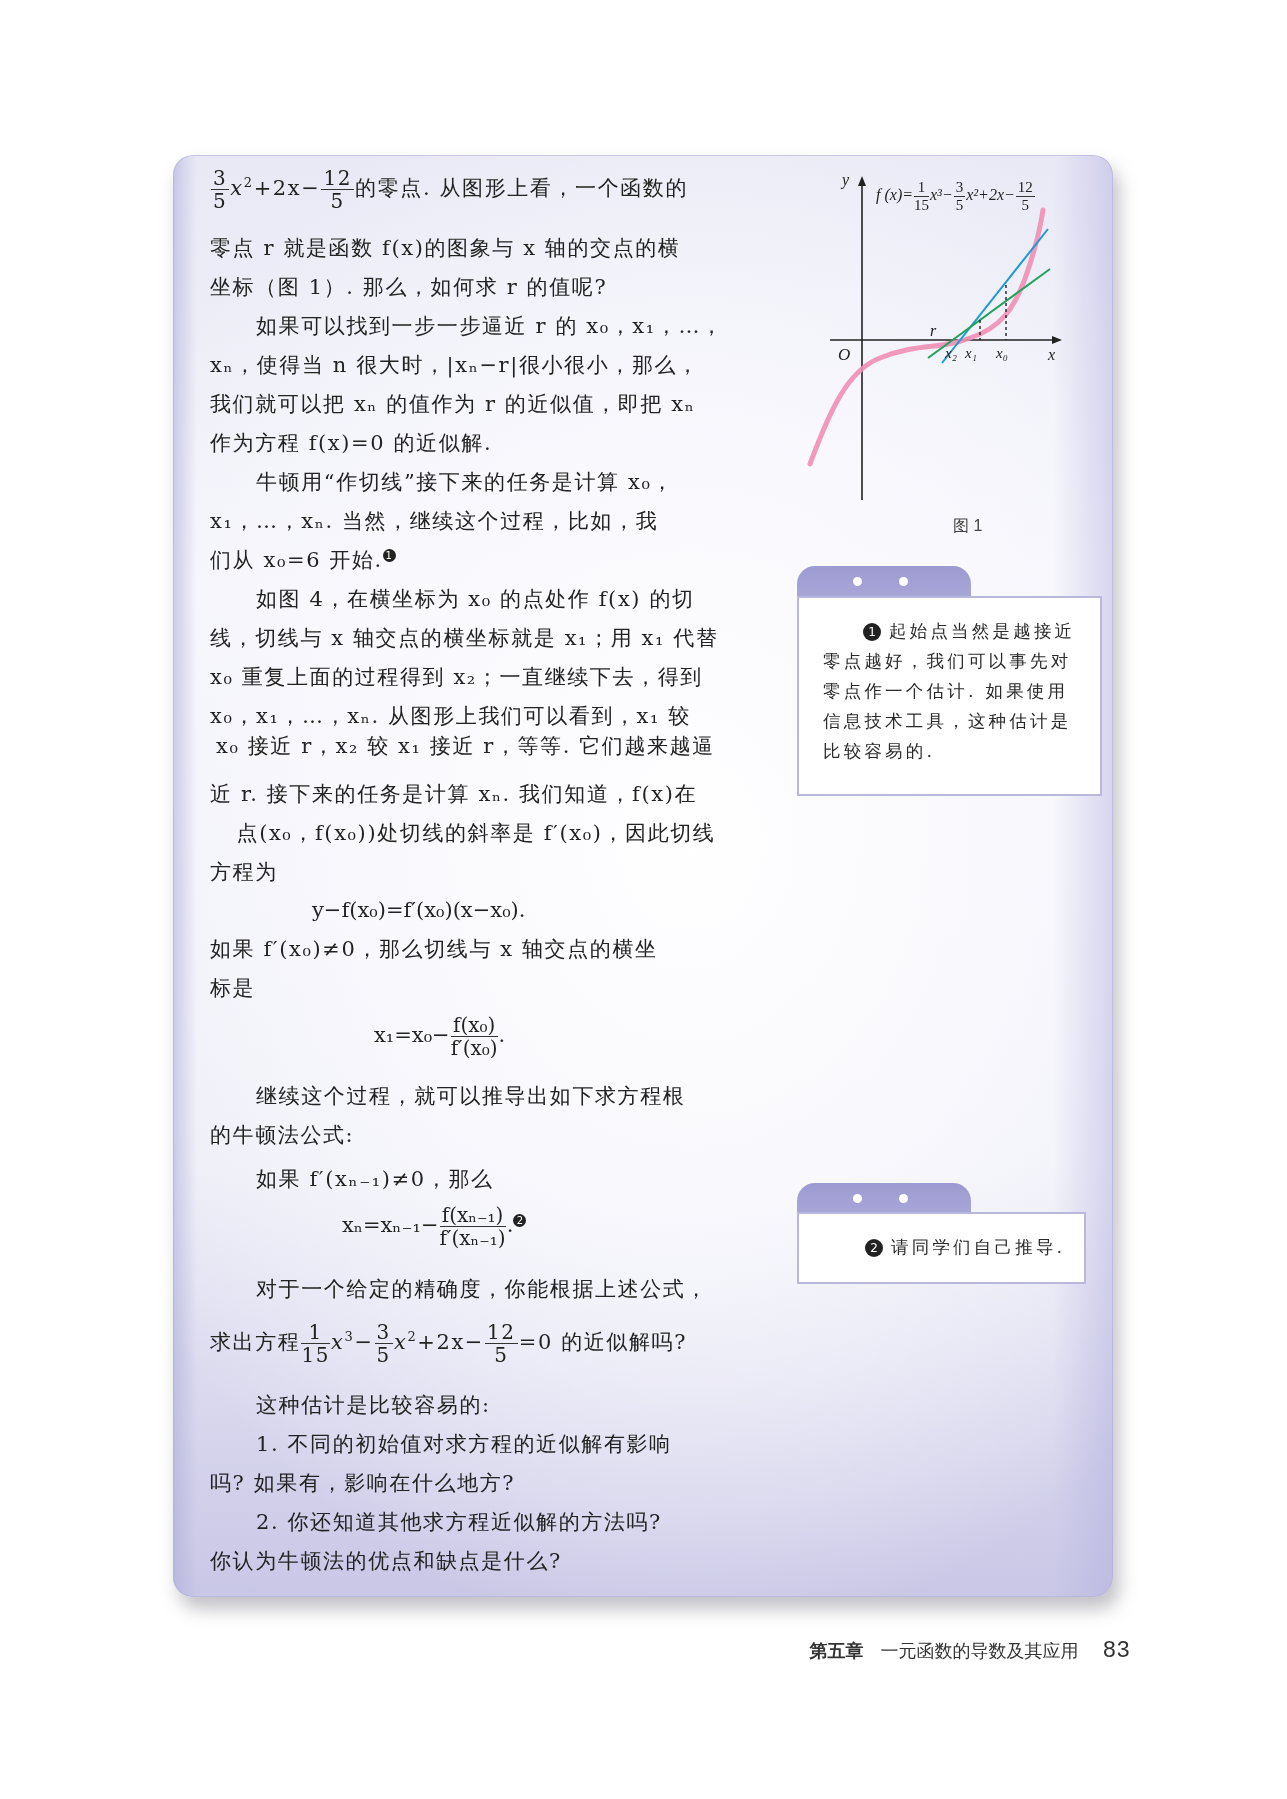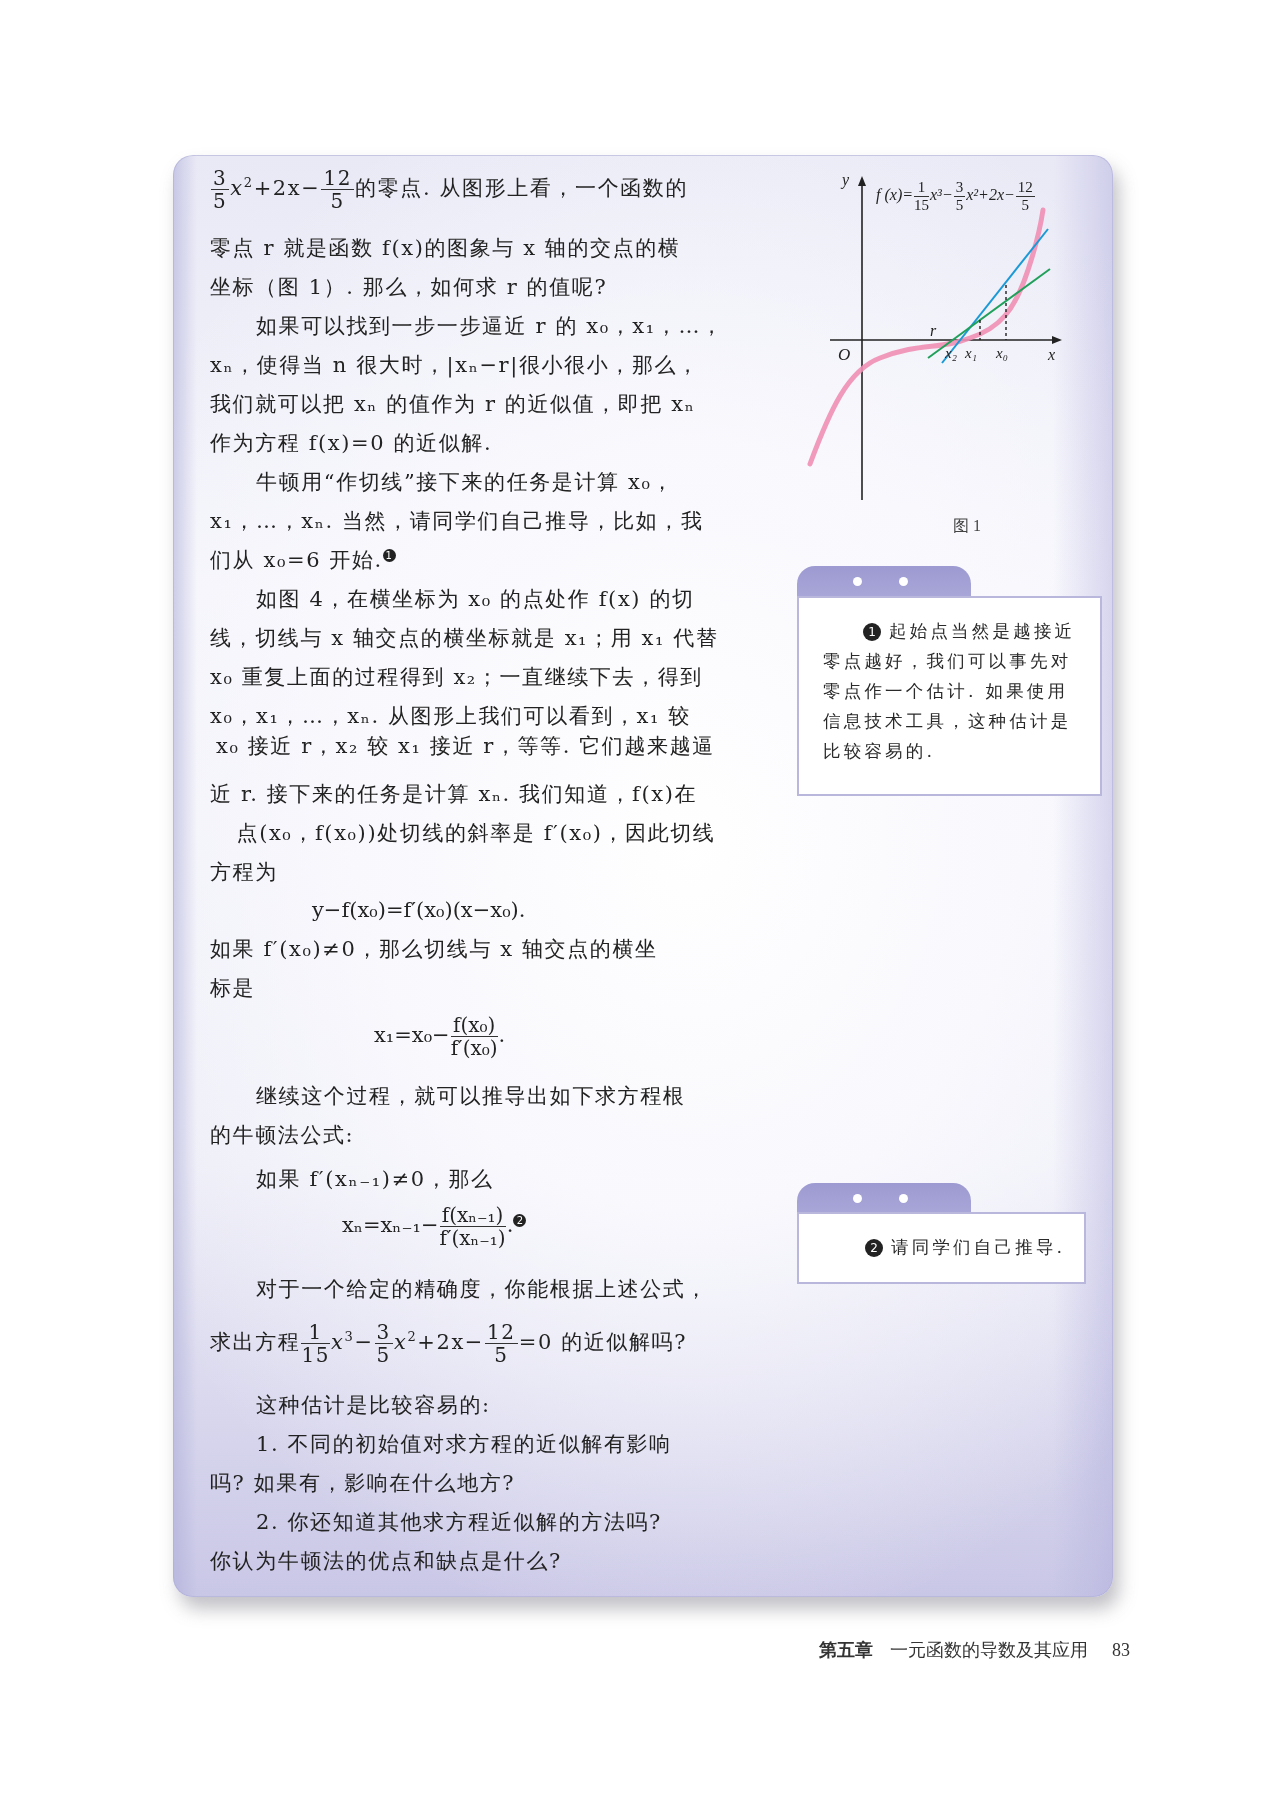--- a/index.html
+++ b/index.html
@@ -42,21 +42,21 @@
     .frac .den { display: block; padding-top: 1px; }
     sub, sup { font-size: 13px; }
     .eq { position: absolute; font-size: 21px; white-space: nowrap; color: #222; }
     .circ {
       display: inline-block; width: 13px; height: 13px; border-radius: 50%;
       background: #222; color: #fff; font-size: 10px; line-height: 13px; text-align: center;
       font-family: "DejaVu Sans", sans-serif; font-style: normal; vertical-align: super;
     }
     .graph { position: absolute; left: 800px; top: 170px; width: 300px; height: 340px; }
     .graph svg { overflow: visible; }
-    .fig-caption { position: absolute; left: 953px; top: 516px; font-size: 16px; color: #444; font-family: Liberation Serif, serif; }
+    .fig-caption { position: absolute; left: 953px; top: 516px; font-size: 16px; color: #444; font-family: Liberation Sans, sans-serif; }
     .note-tab {
       position: absolute; width: 174px; height: 32px;
       background: linear-gradient(180deg, #9c9ad0, #a9a7d9);
       border-radius: 18px 18px 0 0;
     }
     .note-tab .dot {
       position: absolute; top: 11px; width: 9px; height: 9px; border-radius: 50%; background: #fff;
     }
     .note-box {
       position: absolute; background: #ffffff; border: 2px solid #b9b8dc;
@@ -68,40 +68,40 @@
       display: inline-block; width: 18px; height: 18px; border-radius: 50%;
       background: #222; color: #fff; font-size: 12px; line-height: 18px; text-align: center;
       font-family: "DejaVu Sans", sans-serif; letter-spacing: 0; margin-right: 8px; vertical-align: 1px;
     }
     .footer {
       position: absolute; top: 1638px; right: 157px; font-size: 18px; color: #333;
       font-family: "DejaVu Sans", "Liberation Sans", sans-serif; white-space: nowrap;
     }
     .footer .chapter { margin-right: 17px; font-weight: bold; }
     .footer .title { margin-right: 24px; }
-    .footer .page { font-family: Liberation Serif, serif; font-size: 18px; }
+    .footer .page { font-family: Liberation Mono, monospace; font-size: 23px; }
   </style>
 </head>
 <body>
 
 <div class="panel"></div>
 
 <div class="txt" style="top:168px;">
   <span class="frac"><span class="num">3</span><span class="den">5</span></span><span class="m">x</span><sup>2</sup><span>+2x−</span><span class="frac"><span class="num">12</span><span class="den">5</span></span><span>的零点. 从图形上看，一个函数的</span>
 </div>
 <div class="txt" style="top:236px;">零点 r 就是函数 f(x)的图象与 x 轴的交点的横</div>
 <div class="txt" style="top:275px;">坐标（图 1）. 那么，如何求 r 的值呢?</div>
 
 <div class="txt indent" style="top:314px;">如果可以找到一步一步逼近 r 的 x₀，x₁，…，</div>
 <div class="txt" style="top:353px;">xₙ，使得当 n 很大时，|xₙ−r|很小很小，那么，</div>
 <div class="txt" style="top:392px;">我们就可以把 xₙ 的值作为 r 的近似值，即把 xₙ</div>
 <div class="txt" style="top:431px;">作为方程 f(x)=0 的近似解.</div>
 
 <div class="txt indent" style="top:470px;">牛顿用“作切线”接下来的任务是计算 x₀，</div>
-<div class="txt" style="top:509px;">x₁，…，xₙ. 当然，请同学们自己推导，比如，我</div>
+<div class="txt" style="top:509px;">x₁，…，xₙ. 当然，继续这个过程，比如，我</div>
 <div class="txt" style="top:548px;"><span>们从 x₀=6 开始.</span><span class="circ">1</span></div>
 
 <div class="txt indent" style="top:587px;">如图 4，在横坐标为 x₀ 的点处作 f(x) 的切</div>
 <div class="txt" style="top:626px;">线，切线与 x 轴交点的横坐标就是 x₁；用 x₁ 代替</div>
 <div class="txt" style="top:665px;">x₀ 重复上面的过程得到 x₂；一直继续下去，得到</div>
 <div class="txt" style="top:704px;">x₀，x₁，…，xₙ. 从图形上我们可以看到，x₁ 较</div>
 <div class="txt" style="top:734px;margin-left:6px;">x₀ 接近 r，x₂ 较 x₁ 接近 r，等等. 它们越来越逼</div>
 <div class="txt" style="top:782px;">近 r. 接下来的任务是计算 xₙ. 我们知道，f(x)在</div>
 <div class="txt" style="top:821px;text-align:center;">点(x₀，f(x₀))处切线的斜率是 f′(x₀)，因此切线</div>
 <div class="txt" style="top:860px;">方程为</div>

